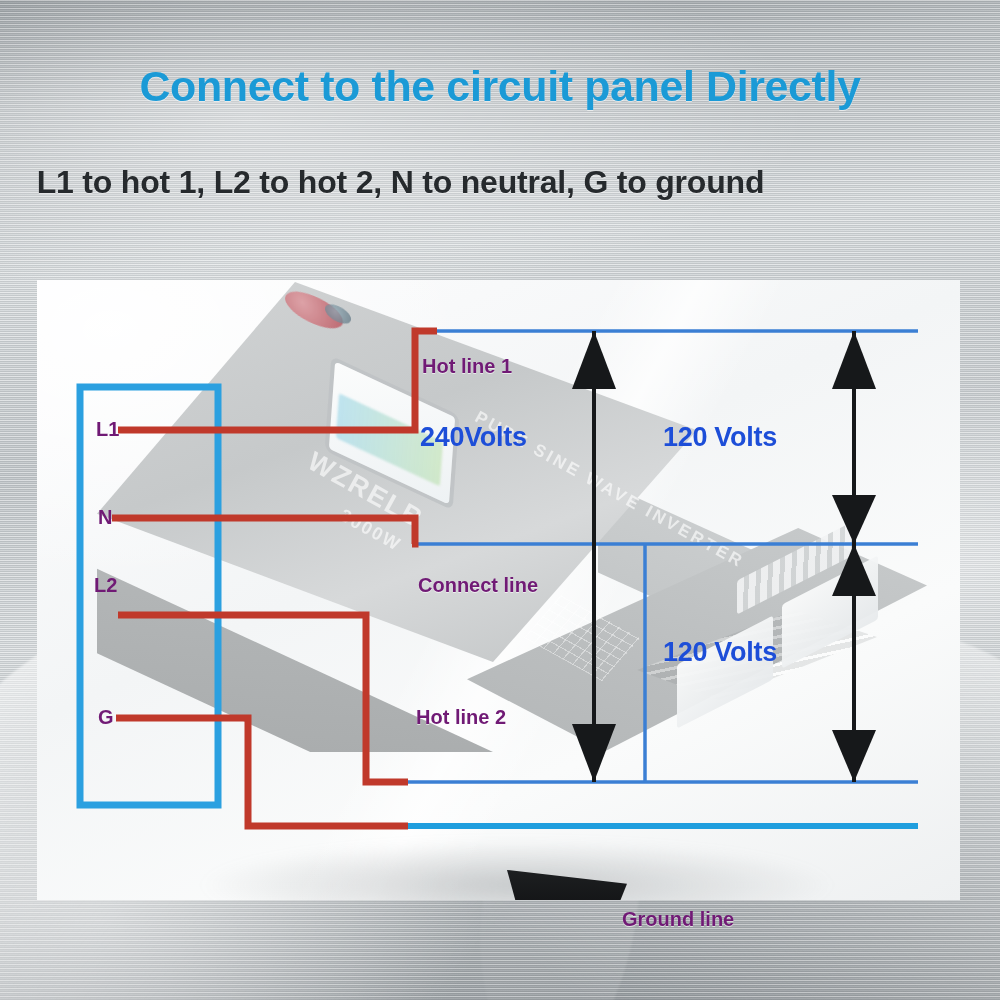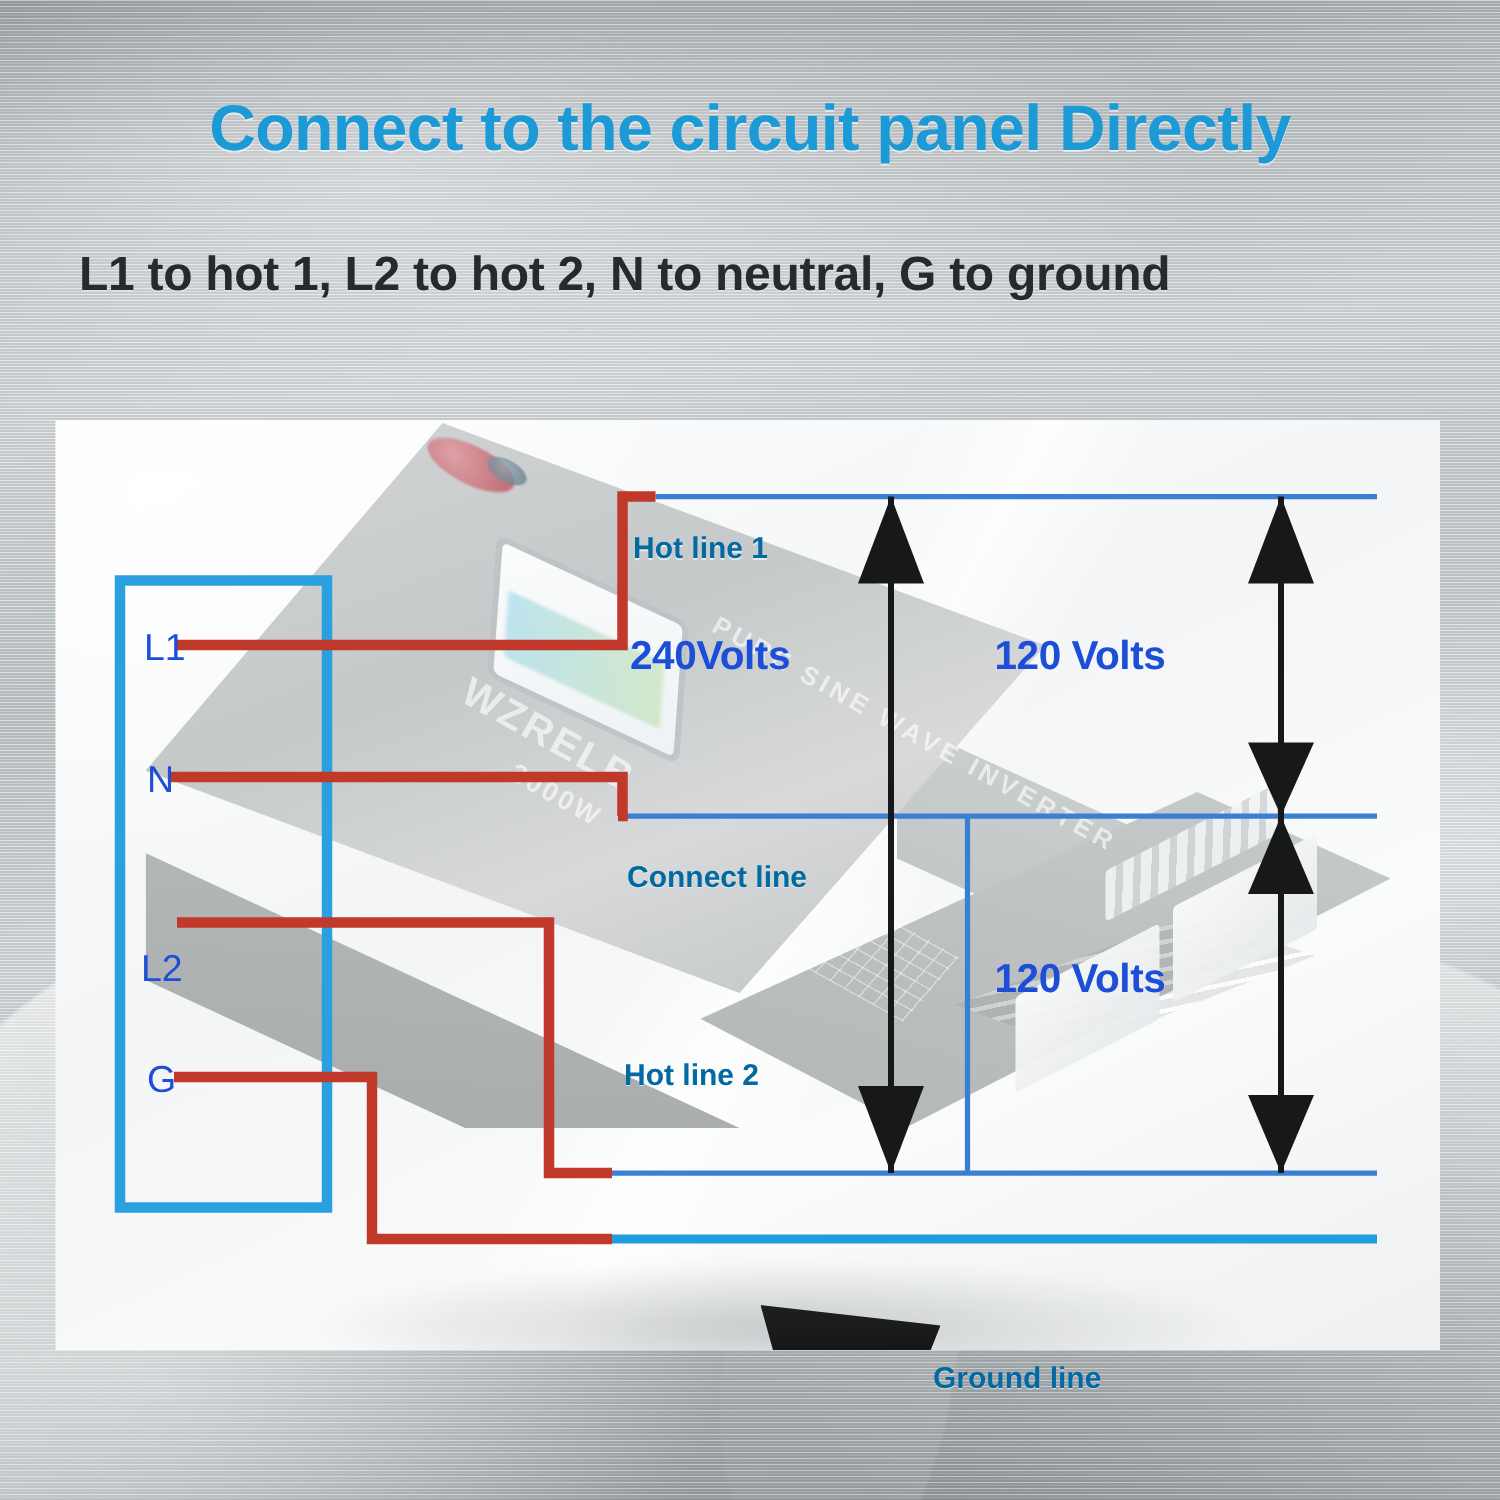--- a/index.html
+++ b/index.html
@@ -41,21 +41,20 @@
     position:absolute;left:0;top:62px;width:1000px;text-align:center;
     font-size:43px;font-weight:bold;color:#1b9ad6;
     letter-spacing:-.4px;
     text-shadow:0 1px 0 rgba(255,255,255,.55);
   }
   #subtitle{
     position:absolute;left:0;top:164px;width:801px;text-align:center;
     font-size:32px;font-weight:bold;color:#262a2d;
     letter-spacing:-.2px;
     text-shadow:0 1px 0 rgba(255,255,255,.5);
-    padding-left:16px;
   }
 
   
   #panel{
     position:absolute;left:37px;top:280px;width:923px;height:620px;
     background:linear-gradient(155deg,#fdfdfe 0%,#f3f5f6 42%,#fafbfb 70%,#eef0f1 100%);
     overflow:hidden;
   }
   #panel-gloss{position:absolute;inset:0;
     background:
@@ -128,22 +127,22 @@
   #wm-solar{left:500px;top:330px;width:90px;height:56px;
     background:repeating-linear-gradient(0deg, rgba(255,255,255,.5) 0 1px, transparent 1px 9px),
                repeating-linear-gradient(90deg, rgba(255,255,255,.5) 0 1px, transparent 1px 11px);
     transform:rotate(29deg) skewX(-12deg);opacity:.8;}
 
   
   #svgwrap{position:absolute;left:0;top:0;width:1000px;height:1000px;}
   svg{position:absolute;left:0;top:0;overflow:visible;}
 
   .lbl{position:absolute;font-weight:bold;white-space:nowrap;}
-  .lbl-blue{color:#0369a1;font-size:20px;text-shadow:0 1px 0 rgba(255,255,255,.6);}
-  .lbl-term{color:#1d4ed8;font-size:25px;font-weight:normal;}
+  .lbl-blue{color:#701a75;font-size:20px;text-shadow:0 1px 0 rgba(255,255,255,.6);}
+  .lbl-term{color:#701a75;font-size:20px;font-weight:bold;}
   .lbl-volt{color:#1d4ed8;font-size:27px;font-weight:bold;letter-spacing:-.3px;}
 </style>
 </head>
 <body>
 
 <div id="bg"></div>
 <div id="bg-sheen"></div>
 <div id="bg-swoosh"></div>
 <div id="bg-swoosh2"></div>
 
@@ -206,21 +205,21 @@
 
   <line x1="854" y1="544" x2="854" y2="782" stroke="#16181a" stroke-width="4"></line>
   <polygon points="854,544 832,596 876,596" fill="#16181a"></polygon>
   <polygon points="854,782 832,730 876,730" fill="#16181a"></polygon>
 </svg>
 </div>
 
 <div>
   <div class="lbl lbl-term" style="left:96px;top:418px;">L1</div>
   <div class="lbl lbl-term" style="left:98px;top:506px;">N</div>
-  <div class="lbl lbl-term" style="left:94px;top:632px;">L2</div>
+  <div class="lbl lbl-term" style="left:94px;top:574px;">L2</div>
   <div class="lbl lbl-term" style="left:98px;top:706px;">G</div>
 </div>
 
 <div>
   <div class="lbl lbl-blue" style="left:422px;top:355px;">Hot line 1</div>
   <div class="lbl lbl-blue" style="left:418px;top:574px;">Connect line</div>
   <div class="lbl lbl-blue" style="left:416px;top:706px;">Hot line 2</div>
   <div class="lbl lbl-blue" style="left:622px;top:908px;">Ground line</div>
 </div>
 

